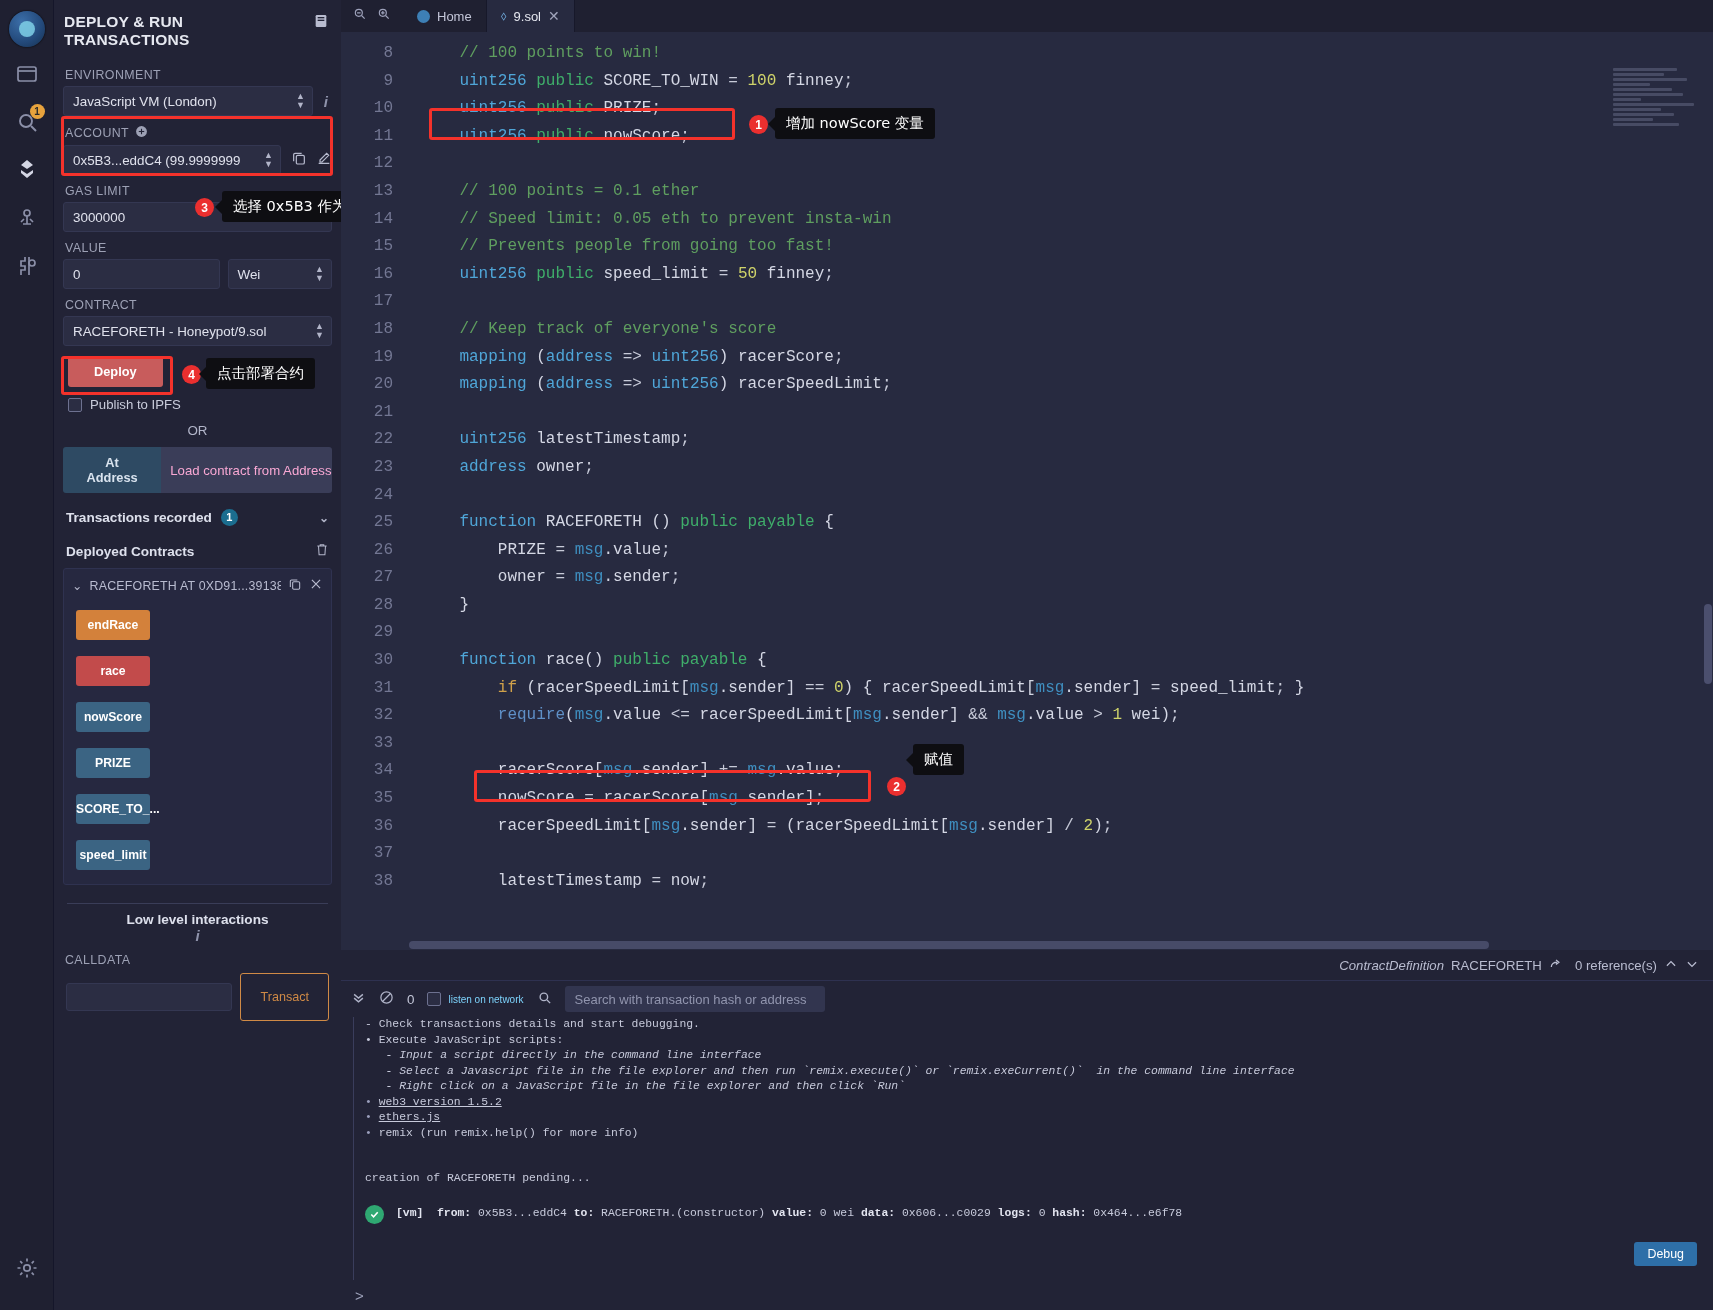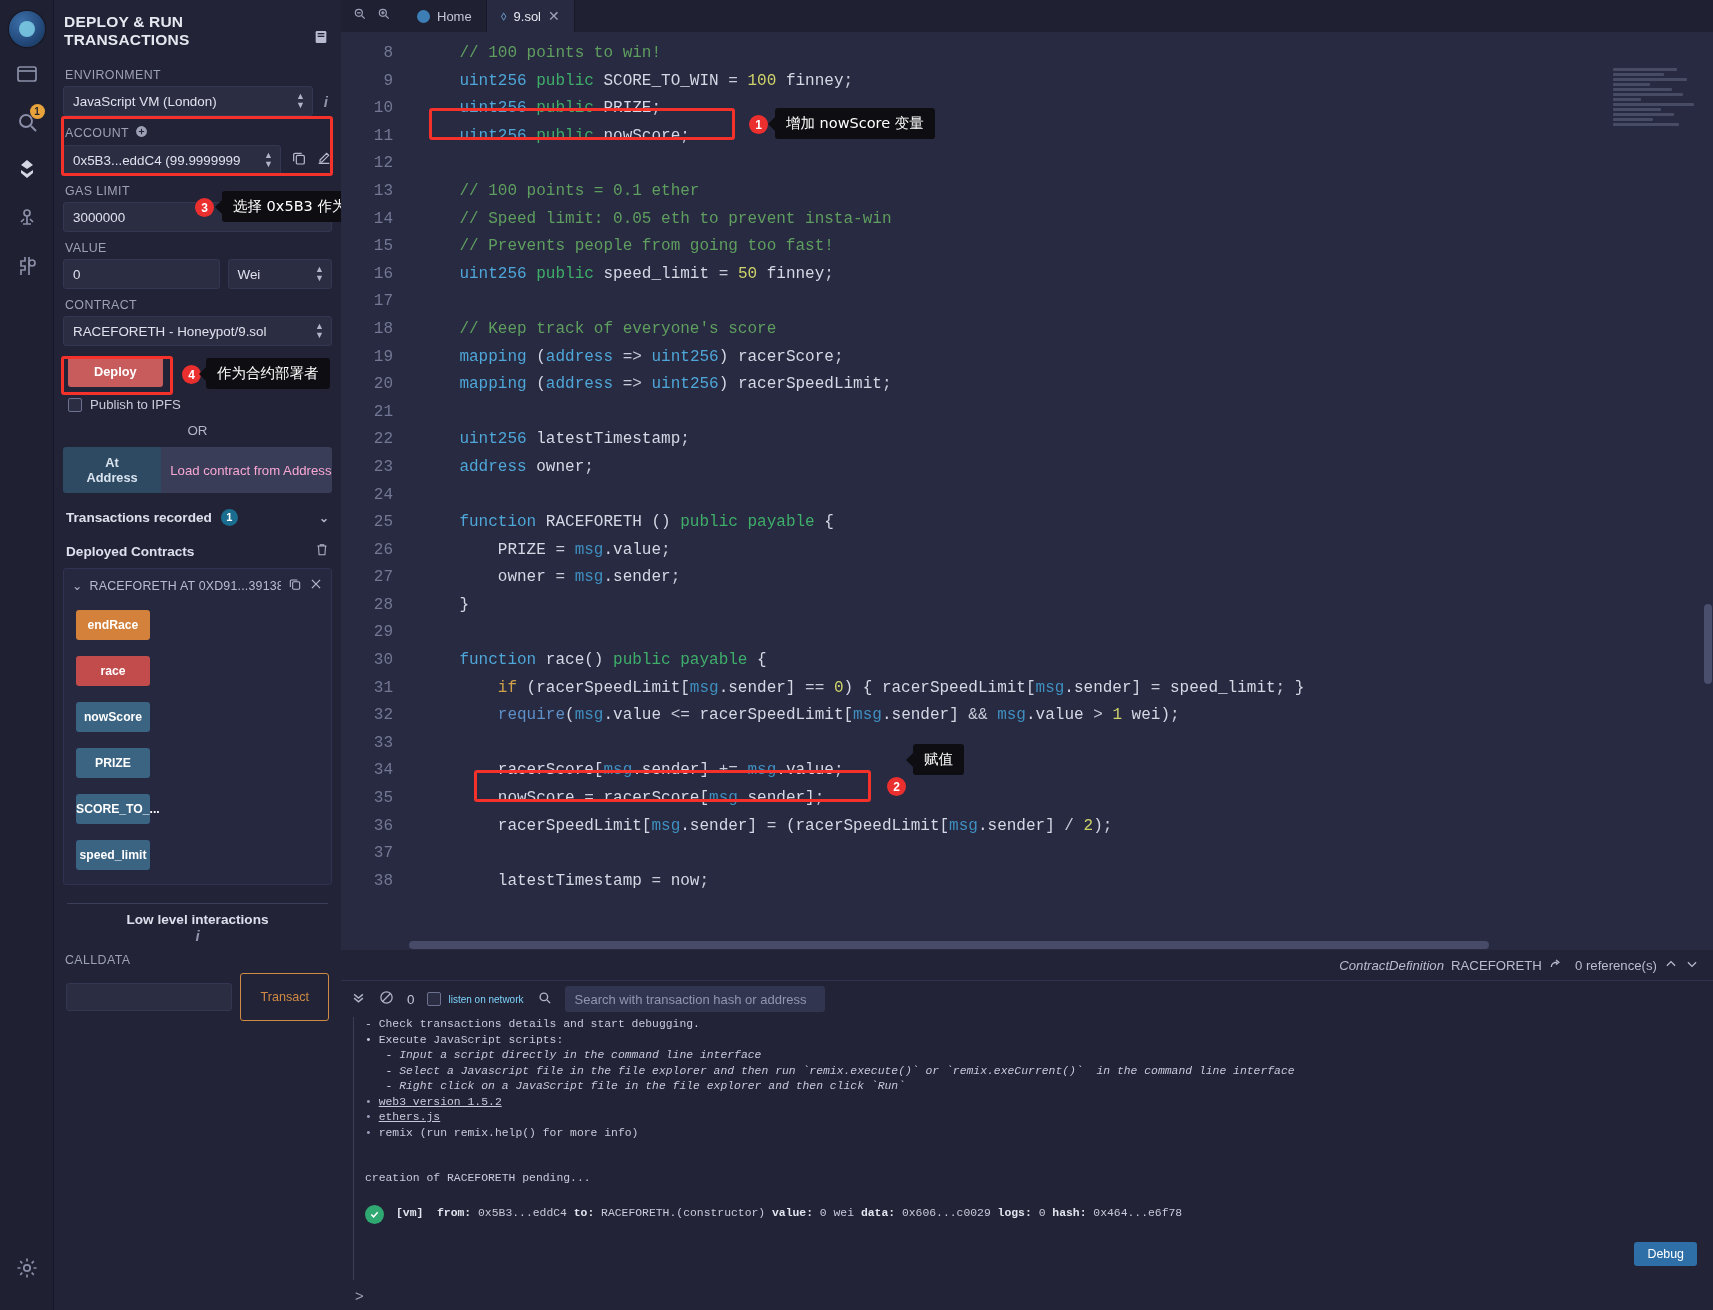--- a/index.html
+++ b/index.html
@@ -41,21 +41,21 @@
   }
   .ib-spacer { flex: 1 1 auto; }
   .ib-settings { margin-bottom: 18px; }
 
   
   .panel {
     width: 287px; flex: 0 0 287px; background: #222336; color: #c9ccdb;
     height: 1310px; position: relative; overflow: hidden;
   }
   .panel-head {
-    display: flex; align-items: flex-end; justify-content: space-between;
+    display: flex; align-items: flex-start; justify-content: space-between;
     padding: 13px 12px 10px 10px;
   }
   .panel-title { font-size: 15.5px; font-weight: 600; letter-spacing: .2px; color: #e6e8f0; }
   .panel-head-icon { color: #b9bcd0; }
   .panel-body { padding: 0 9px; }
 
   .field-label {
     font-size: 12.4px; color: #9da1b5; letter-spacing: .4px;
     margin: 9px 0 4px 2px; text-transform: uppercase; display:flex; align-items:center; gap:6px;
   }
@@ -445,21 +445,21 @@
         <button class="transact-btn">Transact</button>
       </div>
     </div>
 
     <div class="ann-box" style="left:7px; top:116px; width:272px; height:60px;"></div>
     <div class="ann-badge" style="left:141px; top:198px;">3</div>
     <div class="ann-tip" style="left:168px; top:191px;">选择 0x5B3 作为合约部署者</div>
 
     <div class="ann-box" style="left:7px; top:356px; width:112px; height:39px;"></div>
     <div class="ann-badge" style="left:128px; top:365px;">4</div>
-    <div class="ann-tip" style="left:152px; top:358px;">作为合约部署者</div>
+    <div class="ann-tip" style="left:152px; top:358px;">点击部署合约</div>
   </div>
 
   <div class="main">
 
     <div class="tabbar">
       <div class="tb-zoom">
         <span>
           <svg viewBox="0 0 24 24" fill="none" stroke="currentColor" stroke-width="2">
               <circle cx="10" cy="10" r="6"></circle>
               <path d="M15 15l5 5M7 10h6"></path>

